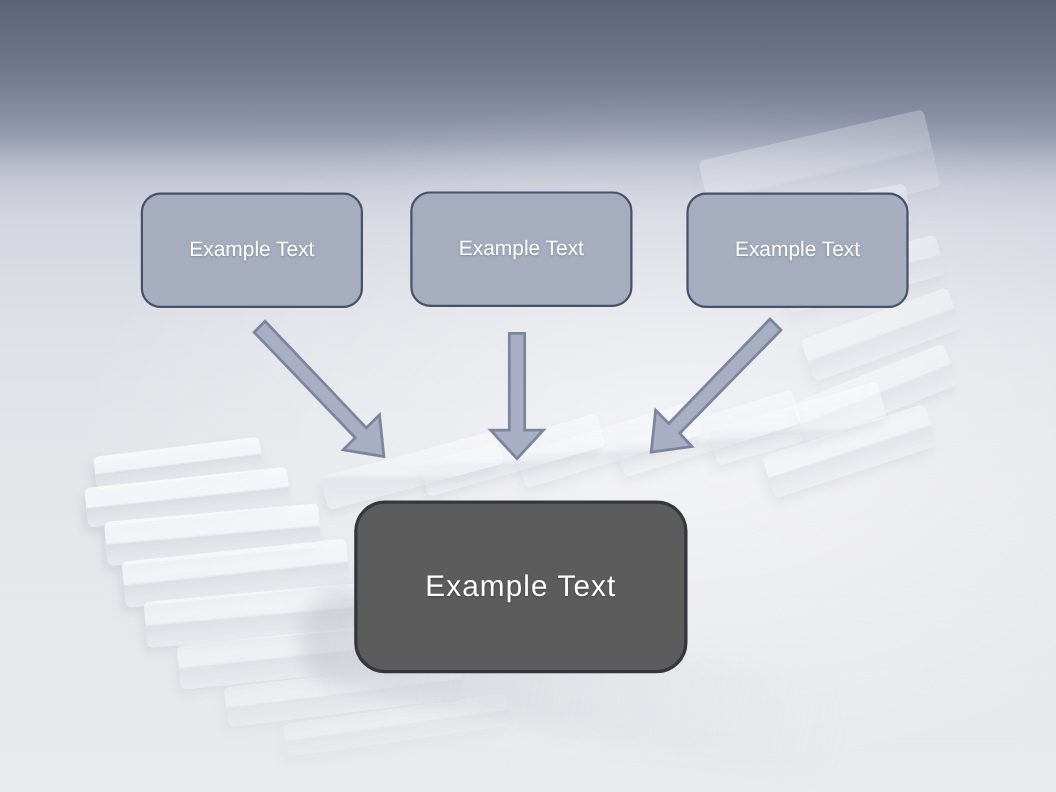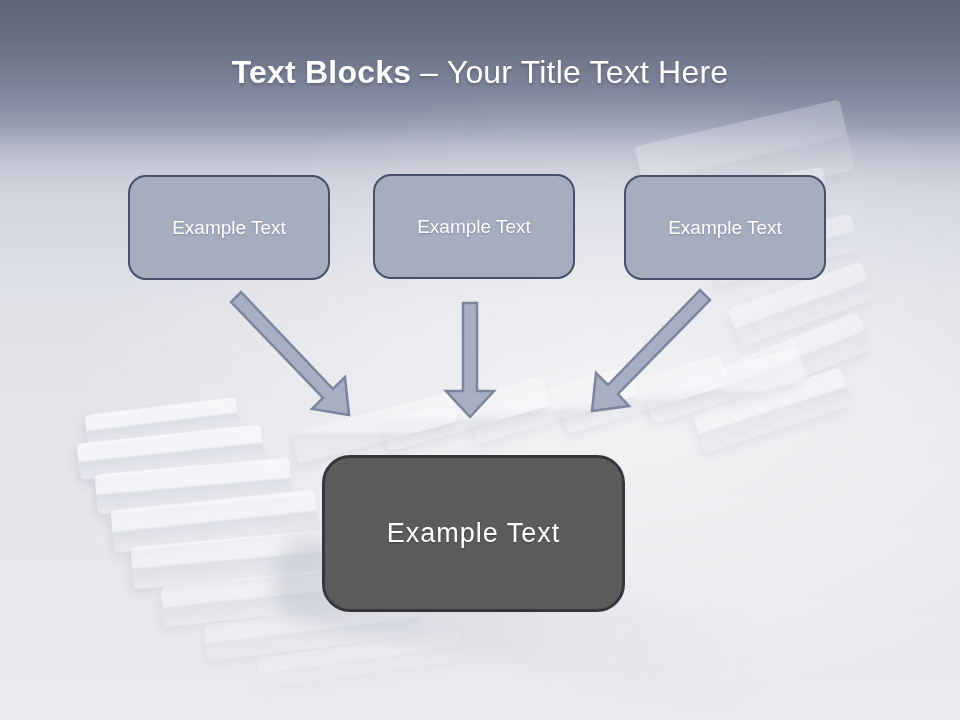--- a/index.html
+++ b/index.html
@@ -96,21 +96,20 @@
     <div class="book" style="left:258px;top:644px;width:205px;height:30px;transform:rotate(-8deg);opacity:.22;"></div>
     <div class="trail"></div>
   </div>
 
   <svg class="arrows" width="960" height="720" viewBox="0 0 960 720" xmlns="http://www.w3.org/2000/svg">
     <polygon points="231,302 323,398 312,409 349,415 345,377 333,389 241,292" fill="#a8afc2" stroke="#7b859d" stroke-width="2.5"></polygon>
     <polygon points="463,303 463,391 446,391 470,417 494,391 477,391 477,303" fill="#a8afc2" stroke="#7b859d" stroke-width="2.5"></polygon>
     <polygon points="700,290 608,385 596,373 592,411 629,406 618,394 710,300" fill="#a8afc2" stroke="#7b859d" stroke-width="2.5"></polygon>
   </svg>
 
-  <div class="title"><span class="b">Text Blocks</span><span> – Your Title Text Here</span></div>
 
   <div class="tbox p1">
     <span>Example Text</span>
   </div>
   <div class="tbox p2">
     <span>Example Text</span>
   </div>
   <div class="tbox p3">
     <span>Example Text</span>
   </div>

